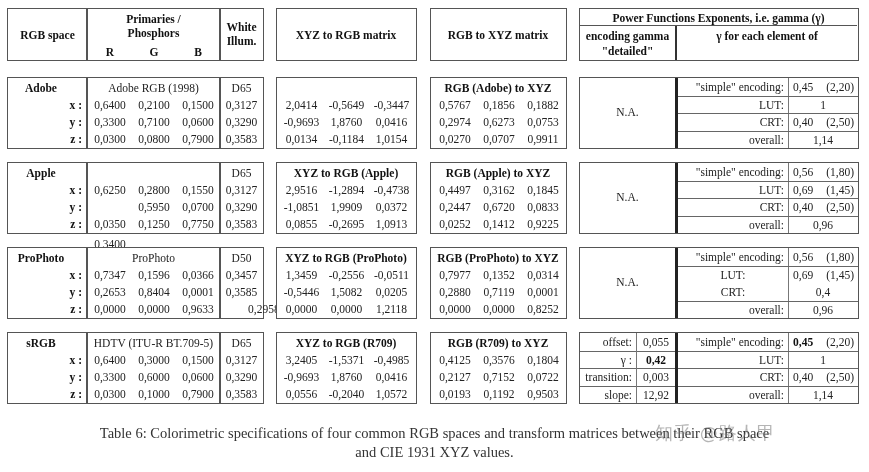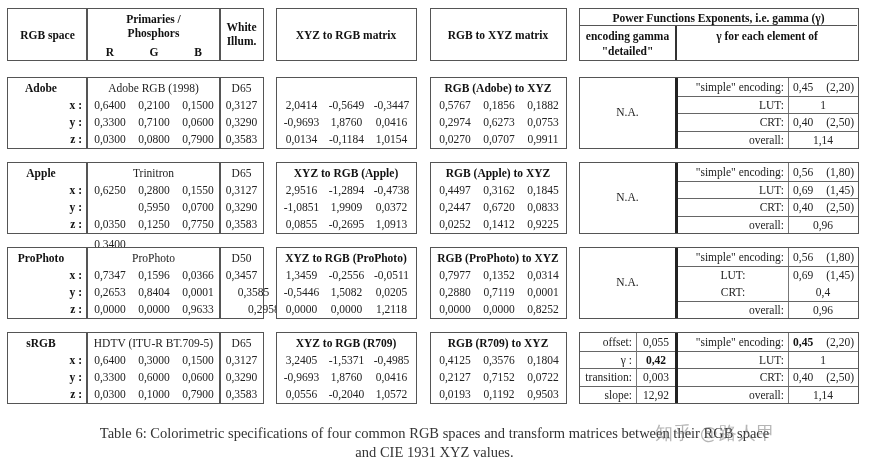--- a/index.html
+++ b/index.html
@@ -114,21 +114,20 @@
         <div class="hline" style="left:98px;top:52.5px;width:180px;"></div>
         <div class="cell r" style="left:98px;top:54.5px;width:106px;">overall:</div>
         <div class="cell c" style="left:209px;top:54.5px;width:68px;">1,14</div>
       </div>
       <div class="box" style="left:7px;top:162px;width:257px;height:72px;">
         <div class="cell b c" style="left:0;top:3px;width:66px;">Apple</div>
         <div class="cell b r" style="left:0;top:20px;width:74px;">x :</div>
         <div class="cell b r" style="left:0;top:37px;width:74px;">y :</div>
         <div class="cell b r" style="left:0;top:54px;width:74px;">z :</div>
         <div class="vline" style="left:78px;top:0;height:70px;"></div>
-        <div class="cell c" style="left:80px;top:3px;width:131px;">Trinitron</div>
         <div class="cell c" style="left:80px;top:20px;width:44px;">0,6250</div>
         <div class="cell c" style="left:124px;top:20px;width:44px;">0,2800</div>
         <div class="cell c" style="left:168px;top:20px;width:44px;">0,1550</div>
         <div class="cell c" style="left:80px;top:37px;width:44px;margin-top:37px;">0,3400</div>
         <div class="cell c" style="left:124px;top:37px;width:44px;">0,5950</div>
         <div class="cell c" style="left:168px;top:37px;width:44px;">0,0700</div>
         <div class="cell c" style="left:80px;top:54px;width:44px;">0,0350</div>
         <div class="cell c" style="left:124px;top:54px;width:44px;">0,1250</div>
         <div class="cell c" style="left:168px;top:54px;width:44px;">0,7750</div>
         <div class="vline" style="left:211px;top:0;height:70px;"></div>
@@ -192,21 +191,21 @@
         <div class="cell c" style="left:168px;top:20px;width:44px;">0,0366</div>
         <div class="cell c" style="left:80px;top:37px;width:44px;">0,2653</div>
         <div class="cell c" style="left:124px;top:37px;width:44px;">0,8404</div>
         <div class="cell c" style="left:168px;top:37px;width:44px;">0,0001</div>
         <div class="cell c" style="left:80px;top:54px;width:44px;">0,0000</div>
         <div class="cell c" style="left:124px;top:54px;width:44px;">0,0000</div>
         <div class="cell c" style="left:168px;top:54px;width:44px;">0,9633</div>
         <div class="vline" style="left:211px;top:0;height:70px;"></div>
         <div class="cell c" style="left:212px;top:3px;width:43px;">D50</div>
         <div class="cell c" style="left:212px;top:20px;width:43px;">0,3457</div>
-        <div class="cell c" style="left:224px;top:37px;width:43px;">0,3585</div>
+        <div class="cell c" style="left:212px;top:37px;width:43px;">0,3585</div>
         <div class="cell c" style="left:212px;top:54px;width:43px;padding-left:28px;">0,2958</div>
       </div>
       <div class="box" style="left:276px;top:247px;width:141px;height:72px;">
         <div class="cell b c" style="left:0;top:3px;width:138px;">XYZ to RGB (ProPhoto)</div>
         <div class="cell c" style="left:2px;top:20px;width:45px;">1,3459</div>
         <div class="cell c" style="left:47px;top:20px;width:45px;">-0,2556</div>
         <div class="cell c" style="left:92px;top:20px;width:45px;">-0,0511</div>
         <div class="cell c" style="left:2px;top:37px;width:45px;">-0,5446</div>
         <div class="cell c" style="left:47px;top:37px;width:45px;">1,5082</div>
         <div class="cell c" style="left:92px;top:37px;width:45px;">0,0205</div>

